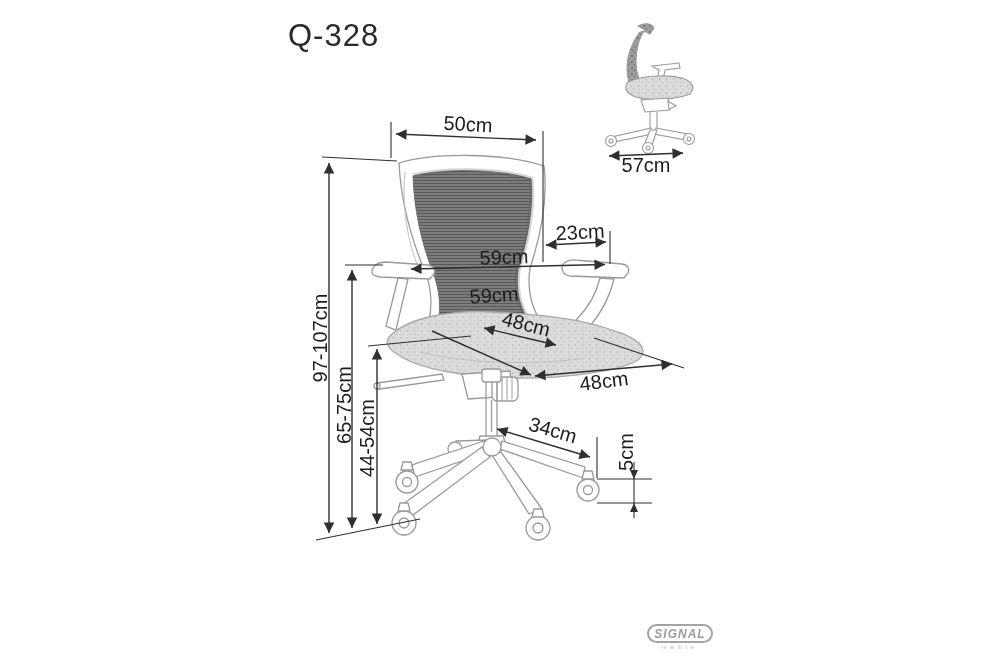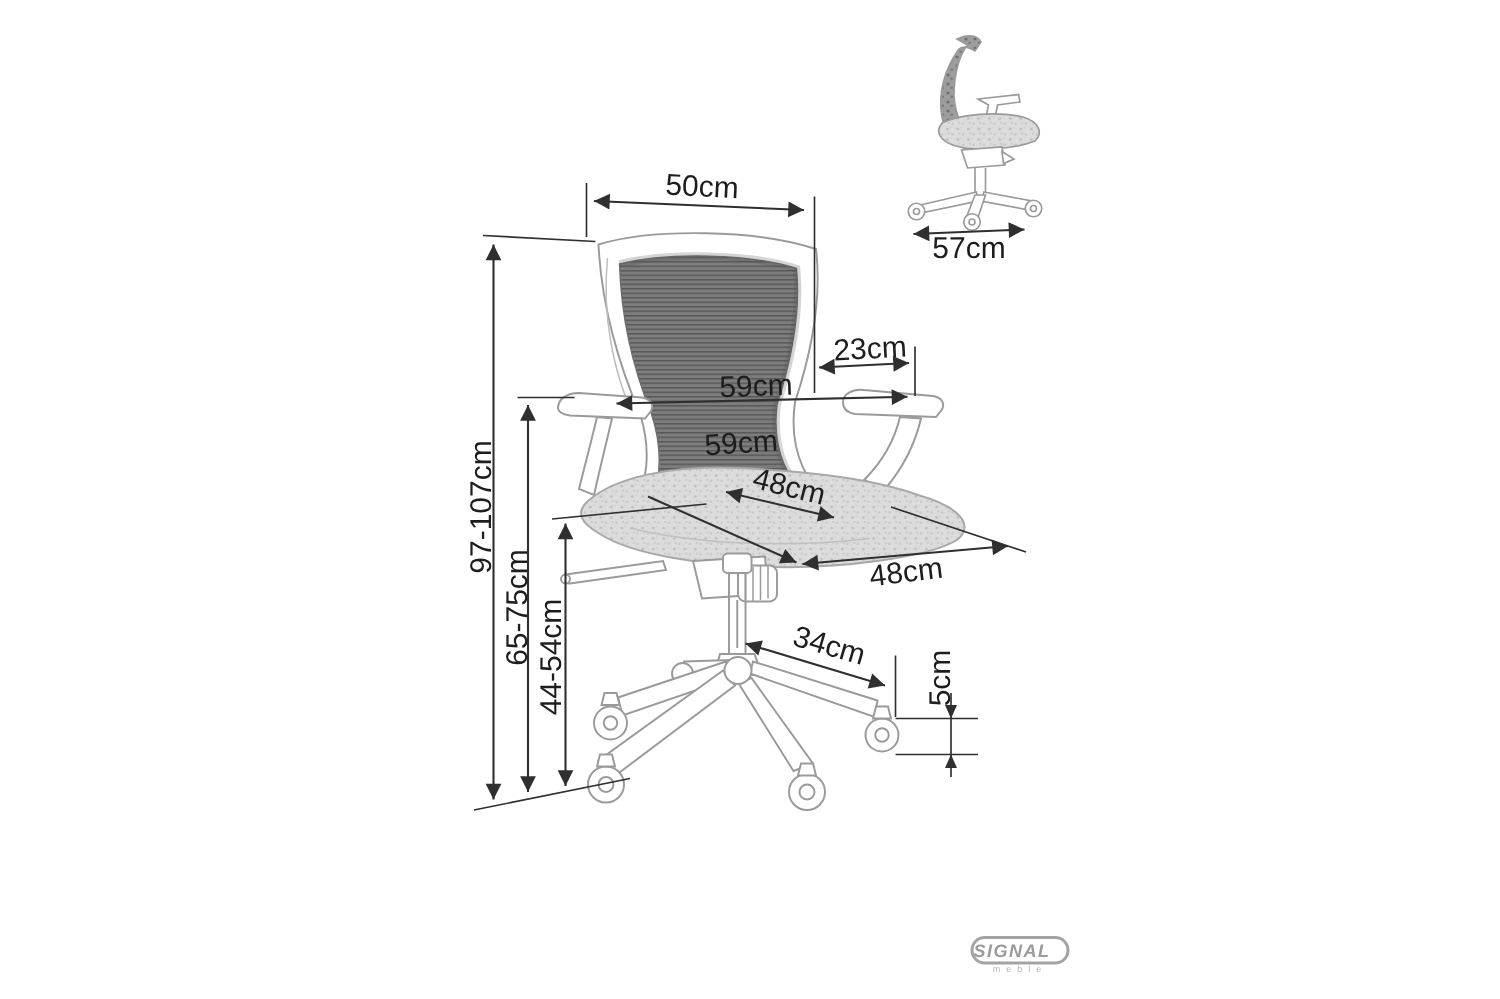--- a/index.html
+++ b/index.html
@@ -12,35 +12,36 @@
     font-size:31px;color:#2a2a2a;letter-spacing:1px;font-weight:400;
   }
   svg{position:absolute;left:0;top:0;}
   .dim-text{font-family:"Liberation Sans",sans-serif;font-size:20px;fill:#1d1d1d;}
   .logo{
     position:absolute;left:645px;top:624px;width:70px;text-align:center;
   }
   .logo-capsule{
     box-sizing:border-box;width:66px;height:19px;margin:0 auto;
     border:2px solid #a3a3a3;border-radius:10px;
-    display:flex;align-items:center;justify-content:flex-start;
+    display:flex;align-items:center;justify-content:center;
   }
   .logo-brand{
     font-size:12px;font-weight:bold;font-style:italic;letter-spacing:1px;
     color:#9b9b9b;line-height:1;
   }
   .logo-sub{
     font-size:6px;letter-spacing:4px;color:#b5b5b5;margin-top:1px;line-height:1;
   }
 </style>
 </head>
 <body>
 
 <div class="canvas">
 
+  <div class="title">Q-328</div>
 
   <svg width="1000" height="666" viewBox="0 0 1000 666">
     <defs>
       <marker id="arw" viewBox="0 0 12 12" refX="11" refY="6" markerWidth="9" markerHeight="9" orient="auto-start-reverse" markerUnits="strokeWidth">
         <path d="M1,1 L11,6 L1,11 Z" fill="#2f2f2f"></path>
       </marker>
       <pattern id="mesh" width="4" height="3" patternUnits="userSpaceOnUse">
         <rect width="4" height="3" fill="#7d7d7d"></rect>
         <line x1="0" y1="0.5" x2="4" y2="0.5" stroke="#595959" stroke-width="1"></line>
       </pattern>

